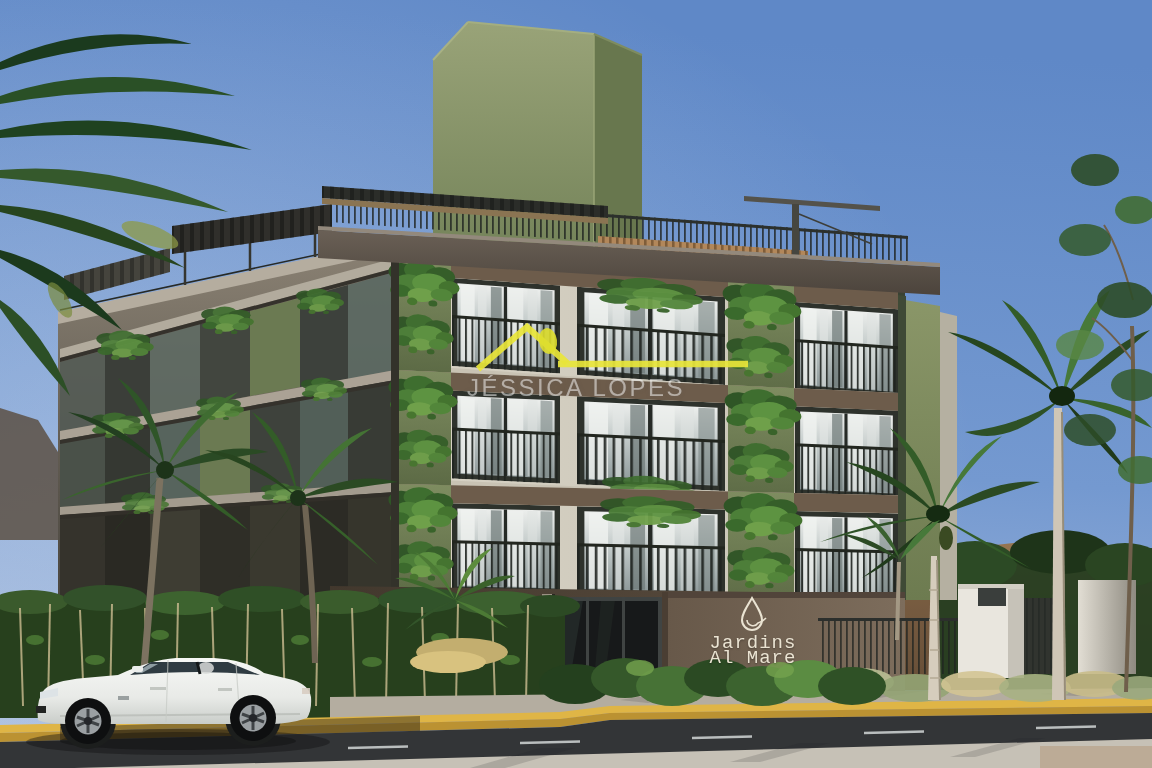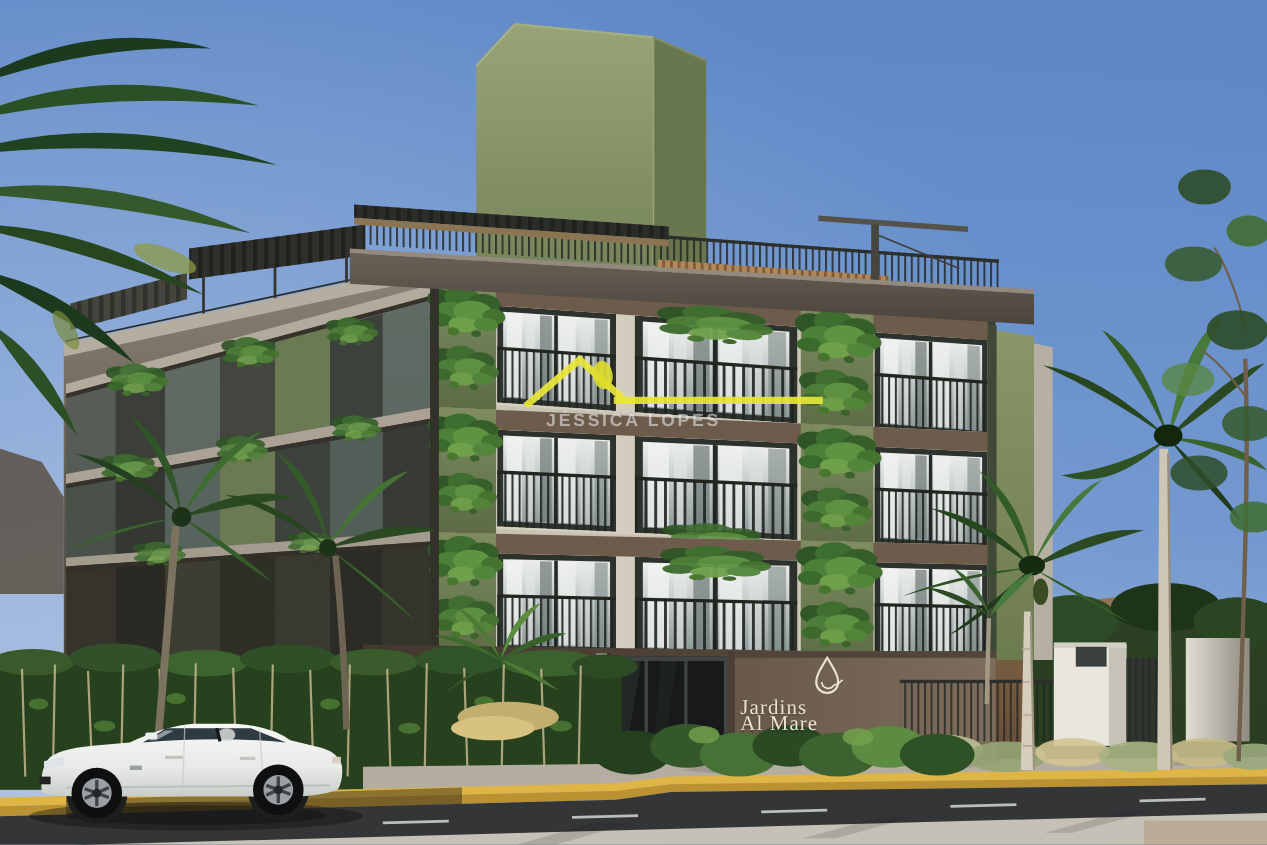--- a/index.html
+++ b/index.html
@@ -3,27 +3,27 @@
 <meta charset="utf-8">
 <style>
   html,body{margin:0;padding:0;background:#222;}
   .scene{position:relative;width:1152px;height:768px;overflow:hidden;
          font-family:"Liberation Sans",sans-serif;}
   .scene svg.bg{position:absolute;left:0;top:0;}
   
   .watermark{position:absolute;left:0;top:0;width:1152px;height:768px;pointer-events:none;}
   .wm-logo{position:absolute;left:440px;top:312px;}
   .wm-title{position:absolute;left:356px;top:374px;width:440px;text-align:center;
-    font-weight:bold;font-size:16px;letter-spacing:2.5px;color:rgba(255,255,255,.5);
+    font-weight:normal;font-size:24px;letter-spacing:2.5px;color:rgba(255,255,255,.5);
     text-shadow:0 0 4px rgba(90,90,90,.25);}
   .wm-tagline{position:absolute;left:356px;top:412px;width:440px;text-align:center;
     font-size:10.5px;letter-spacing:4px;color:rgba(255,255,255,.22);}
   
-  .sign{position:absolute;left:673px;top:596px;width:160px;
-    font-family:Liberation Serif, serif;color:var(--sign-text,#eae3d2);}
+  .sign{position:absolute;left:673px;top:596px;width:160px;text-align:center;
+    font-family:Liberation Mono, monospace;color:var(--sign-text,#eae3d2);}
   .sign .logo{display:block;margin:0 auto 2px auto;}
   .sign-line{font-size:19px;line-height:15px;letter-spacing:1px;
     text-shadow:0 1px 2px rgba(0,0,0,.35);}
 </style>
 </head>
 <body>
 
 <div class="scene">
 
 <svg class="bg" width="1152" height="768" viewBox="0 0 1152 768" xmlns="http://www.w3.org/2000/svg" xmlns:xlink="http://www.w3.org/1999/xlink">

